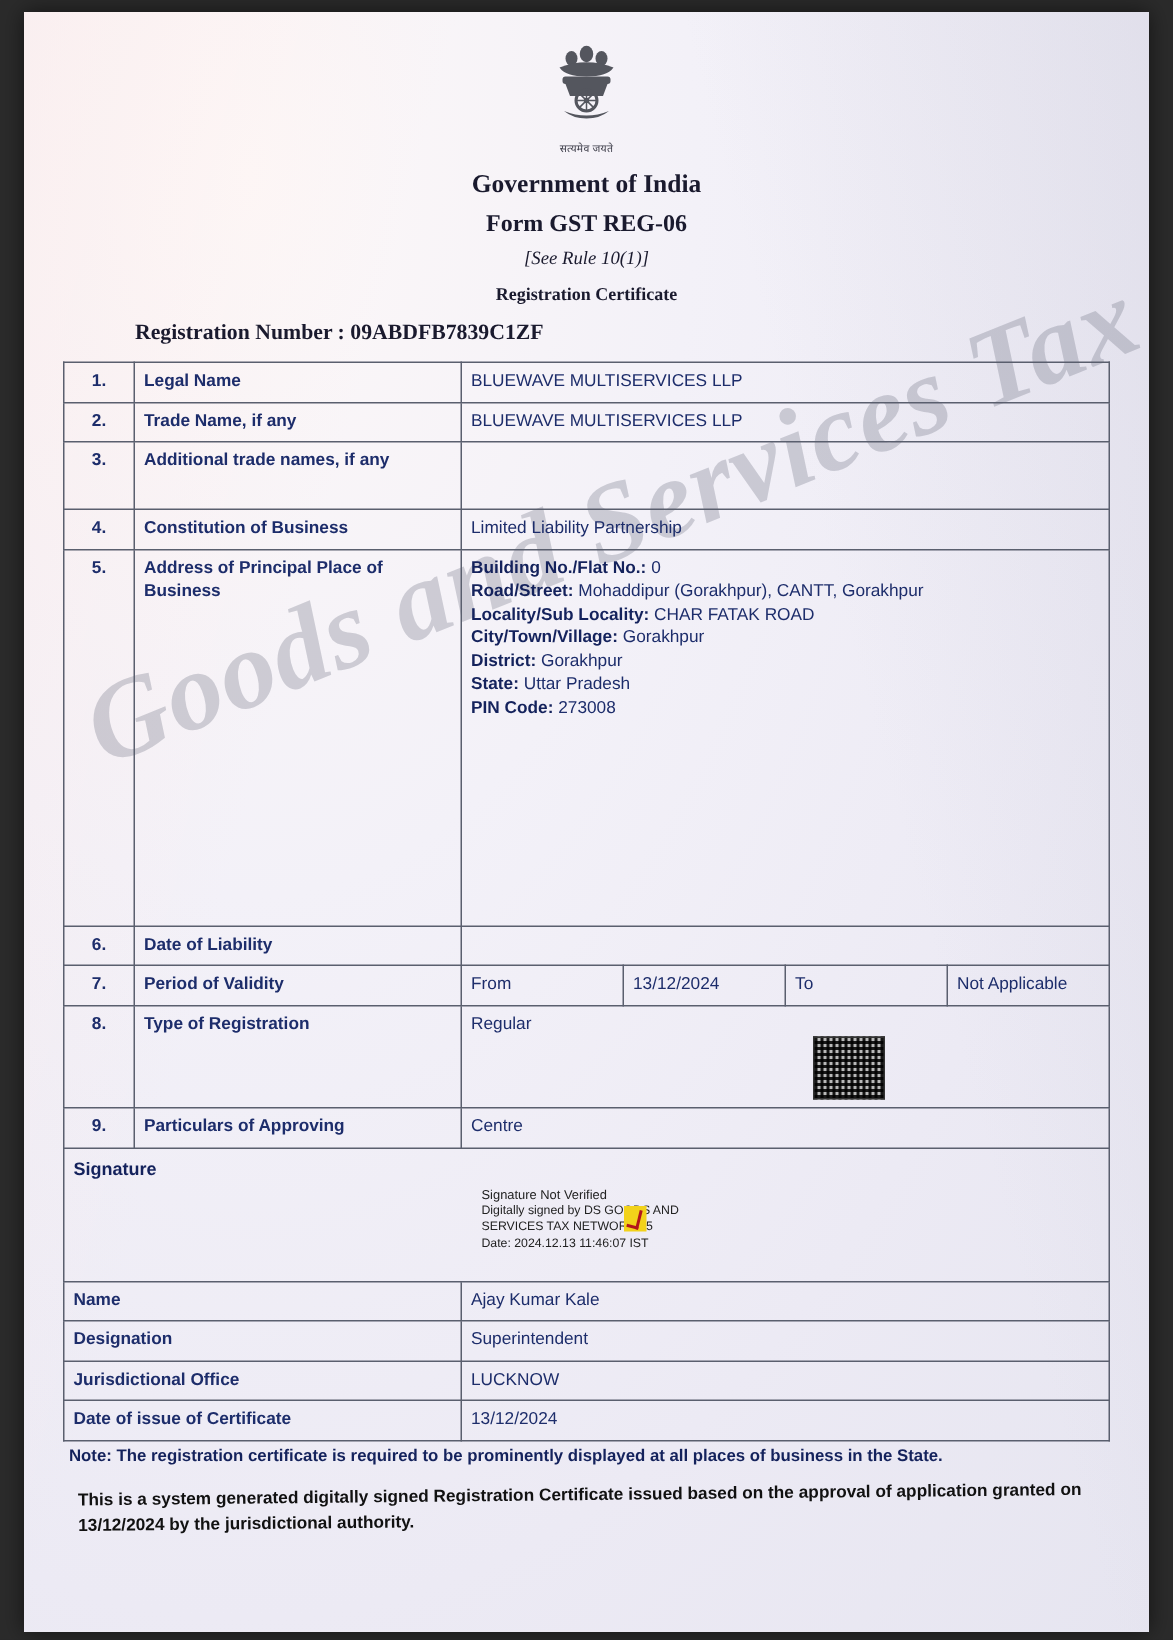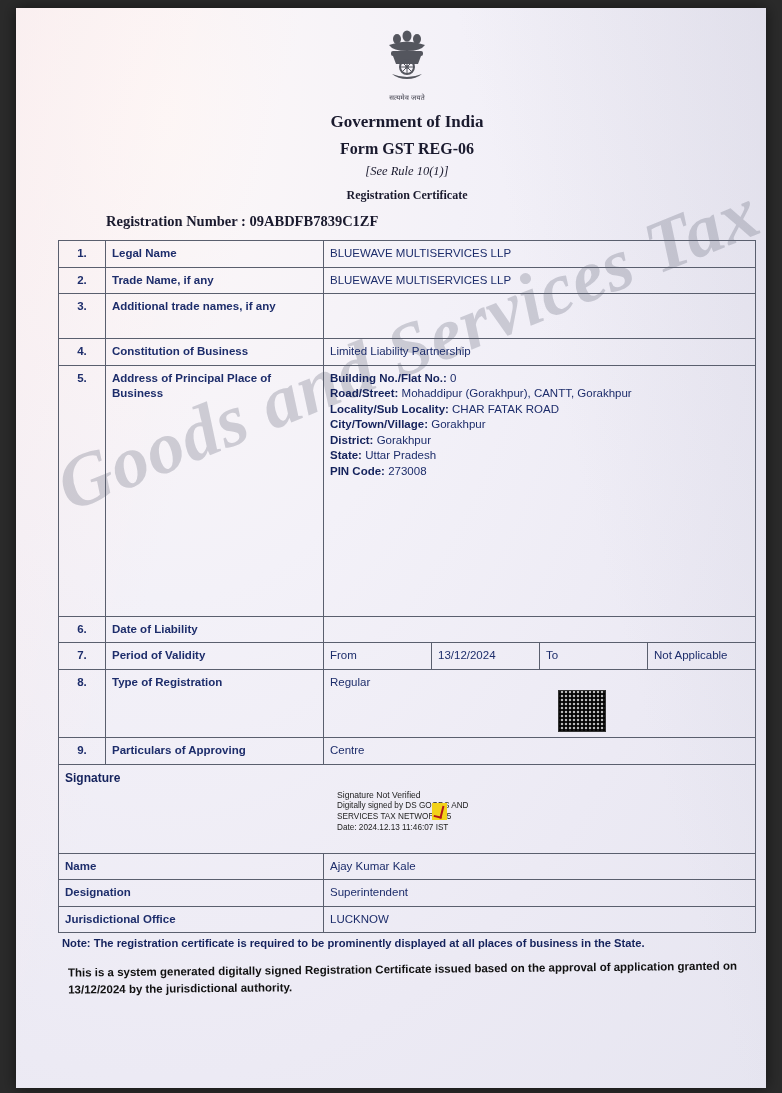--- a/index.html
+++ b/index.html
@@ -35,21 +35,20 @@
                 linear-gradient(255deg, rgba(200,200,215,0.30) 0%, rgba(255,255,255,0) 30%);
     pointer-events: none;
   }
 
   .content {
     position: absolute;
     left: 0; top: 0;
     width: 750px;
     height: 1080px;
     z-index: 3;
-    padding-left: 16px;
   }
 
   
   .emblem {
     width: 750px;
     text-align: center;
     padding-top: 18px;
   }
   .emblem svg { display: inline-block; }
   .emblem-motto {
@@ -345,20 +344,24 @@
         <td class="val" colspan="4">Ajay Kumar Kale</td>
       </tr>
       <tr>
         <td class="flbl" colspan="2">Designation</td>
         <td class="val" colspan="4">Superintendent</td>
       </tr>
       <tr>
         <td class="flbl" colspan="2">Jurisdictional Office</td>
         <td class="val" colspan="4">LUCKNOW</td>
       </tr>
+      <tr>
+        <td class="flbl" colspan="2">Date of issue of Certificate</td>
+        <td class="val" colspan="4">13/12/2024</td>
+      </tr>
     </tbody>
       </table>
 
     <div class="note">Note: The registration certificate is required to be prominently displayed at all places of business in the State.</div>
     <div class="sysgen">This is a system generated digitally signed Registration Certificate issued based on the approval of application granted on 13/12/2024 by the jurisdictional authority.</div>
 
   </div>
 </div>
 
 </body></html>

